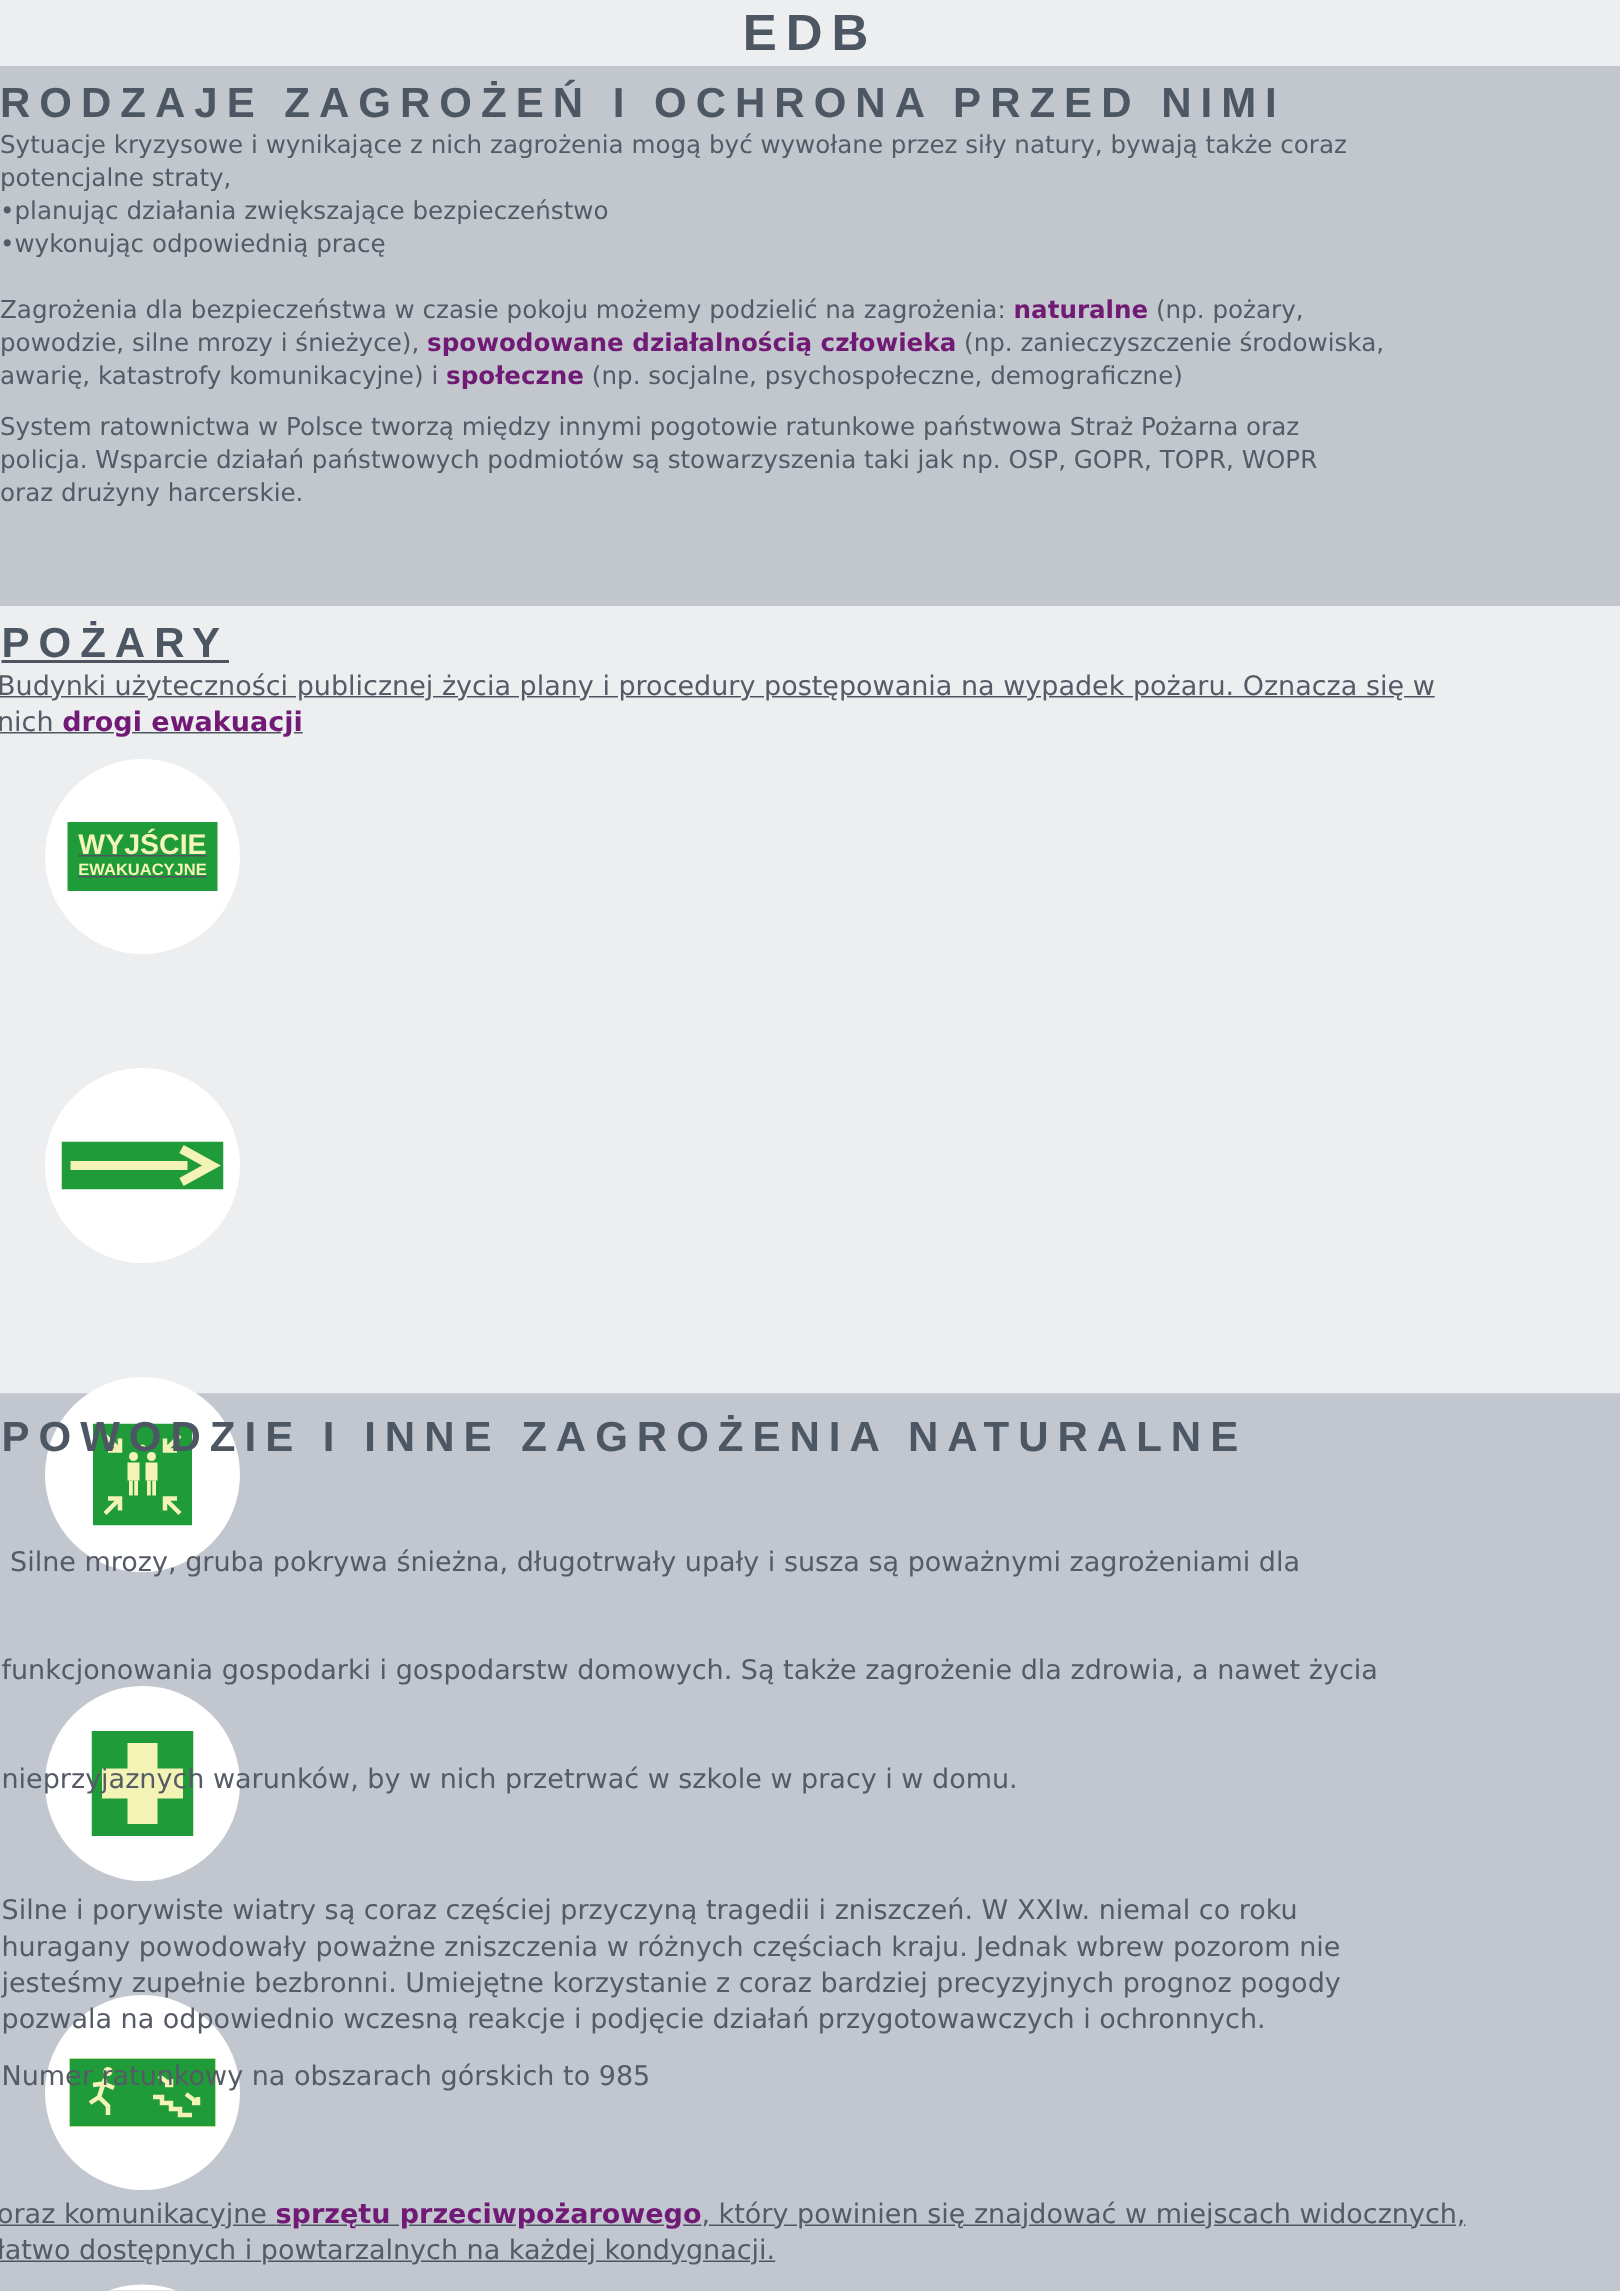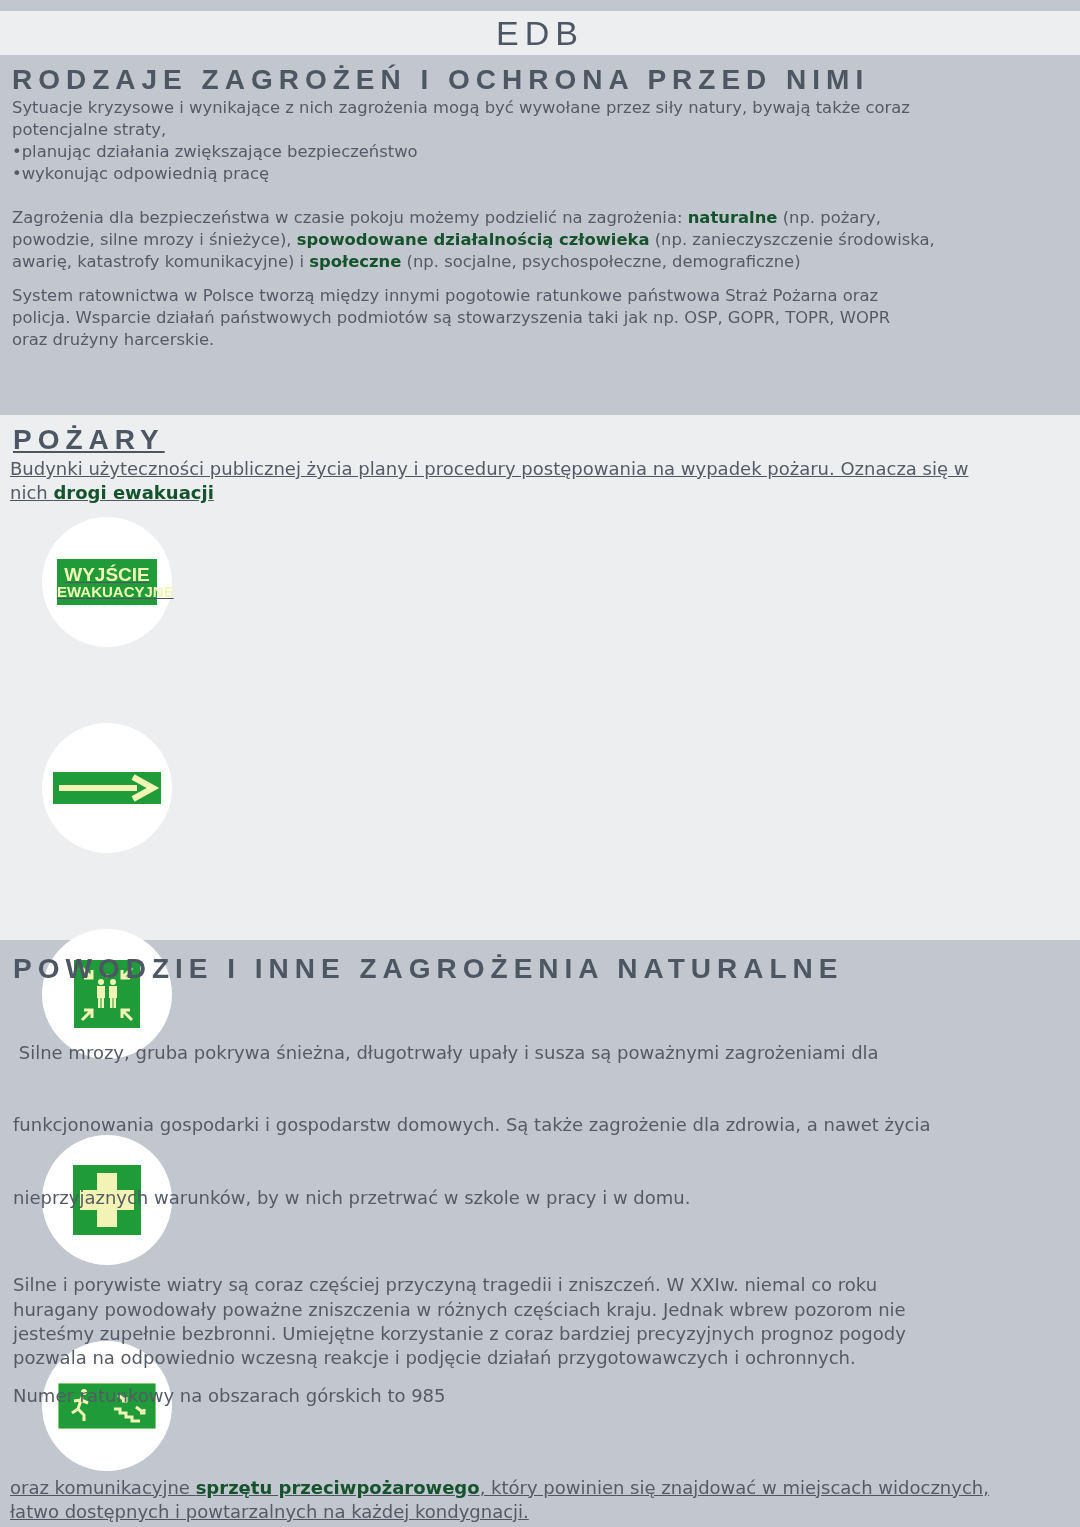--- a/index.html
+++ b/index.html
@@ -1,39 +1,39 @@
 <!DOCTYPE html>
 <html><head>
 <meta charset="utf-8">
 <style>
   * { box-sizing: border-box; margin: 0; padding: 0; }
   html, body { width: 1080px; height: 1527px; overflow: hidden; }
   body { font-family: "DejaVu Sans", sans-serif; color: #4f5560; background: #c2c6ce; }
 
   .topbar { height: 44px; background: #eceef0; text-align: center; }
-  .topbar h1 { font-family: "Liberation Sans", sans-serif; font-weight: normal; font-size: 34px; letter-spacing: 6px; color: #4d5763; line-height: 44px; margin-top: 11px; }
-
-  .sec { padding-left: 12px; padding-right: 40px; }
+  .topbar h1 { font-family: "Liberation Sans", sans-serif; font-weight: bold; font-size: 34px; letter-spacing: 6px; color: #4d5763; line-height: 44px; }
+
+  .sec { padding-right: 40px; }
   .sec1 { background: #c2c6cd; height: 360px; padding-top: 8px; }
   .sec2 { background: #eceef0; height: 525px; padding-top: 8px; text-decoration: underline; }
   .sec3 { background: #c2c6ce; height: 598px; padding-top: 12px; }
 
   .h2 { font-family: "Liberation Sans", sans-serif; font-weight: bold; color: #4d5763; letter-spacing: 6px; font-size: 28px; line-height: 34px; }
   .p { font-size: 16.4px; line-height: 22px; color: #555b66; }
-  .p b { color: #14532d; font-weight: bold; }
+  .p b { color: #701a75; font-weight: bold; }
   .sec2 .p, .sec3 .p { font-size: 18px; line-height: 24.3px; }
   .gap { height: 22px; }
   .gap-s { height: 12px; }
 
   .row { display: flex; gap: 76px; padding-left: 30px; flex-direction: column; }
   .circle { width: 130px; height: 130px; border-radius: 50%; background: #ffffff; display: flex; align-items: center; justify-content: center; }
 
   .sign-exit { width: 100px; height: 46px; background: #1f9b3a; color: #f5f5b8; font-family: "Liberation Sans", sans-serif; font-weight: bold; text-align: center; display: flex; flex-direction: column; justify-content: center; }
   .sign-exit .l1 { font-size: 19px; line-height: 20px; }
-  .sign-exit .l2 { font-size: 15px; line-height: 13px; }
+  .sign-exit .l2 { font-size: 11px; line-height: 13px; }
 </style>
 </head>
 <body>
 
 <div class="topbar">
   <h1>EDB</h1>
 </div>
 
 <section class="sec sec1">
   <div class="h2">RODZAJE ZAGROŻEŃ I OCHRONA PRZED NIMI</div>

